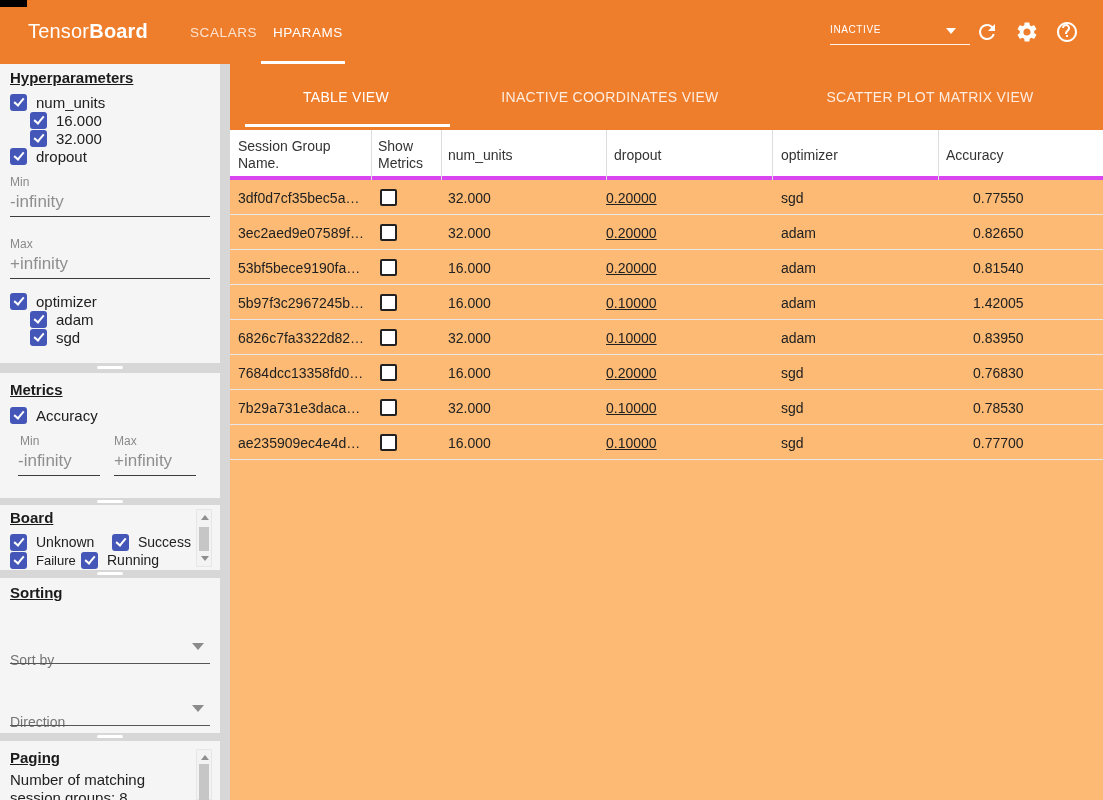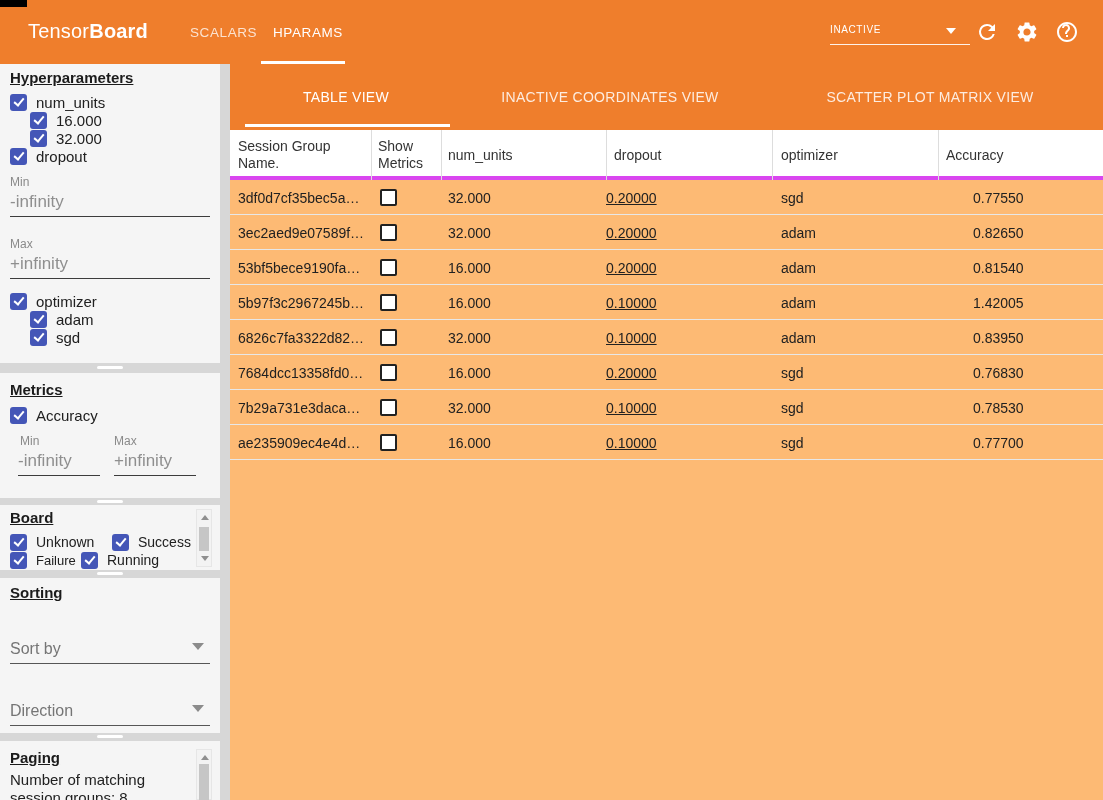--- a/index.html
+++ b/index.html
@@ -32,21 +32,21 @@
   .crow{position:absolute;display:flex;align-items:center;height:18px;font-size:15px;color:#202020;white-space:nowrap;}
   .crow .lbl{margin-left:9px;}
   .cb{display:inline-block;width:17px;height:17px;border-radius:3px;background:#4456b7;position:relative;flex:0 0 auto;}
   .cb::after{content:"";position:absolute;left:5.5px;top:2.5px;width:4px;height:8px;
     border:solid #fff;border-width:0 2.5px 2.5px 0;transform:rotate(40deg);}
   .flabel{position:absolute;font-size:12px;color:#8a8a8a;}
   .fvalue{position:absolute;font-size:17px;color:#8f8f8f;}
   .fline{position:absolute;height:1px;background:#3c3c3c;}
   .handle{position:absolute;left:97px;width:26px;height:3px;background:#fff;border-radius:1.5px;cursor:row-resize;}
   .ddrop{position:absolute;left:10px;width:200px;height:30px;cursor:pointer;}
-  .ddrop .ph{position:absolute;left:0;top:4px;font-size:16px;color:#757575;text-align:right;}
+  .ddrop .ph{position:absolute;left:0;top:16px;font-size:14px;color:#757575;text-align:right;}
   .ddrop .caret{position:absolute;right:6px;top:7px;width:0;height:0;
     border-left:6px solid transparent;border-right:6px solid transparent;border-top:7px solid #8b8b8b;}
   .ddrop .uline{position:absolute;left:0;top:27px;width:200px;height:1px;background:#565656;}
   .sbar{position:absolute;width:16px;background:#f3f3f3;border:1px solid #e6e6e6;box-sizing:border-box;}
   .sbar .arr-up{position:absolute;left:3.5px;top:5px;width:0;height:0;
     border-left:4px solid transparent;border-right:4px solid transparent;border-bottom:5px solid #8f8f8f;}
   .sbar .arr-dn{position:absolute;left:3.5px;bottom:5px;width:0;height:0;
     border-left:4px solid transparent;border-right:4px solid transparent;border-top:5px solid #8f8f8f;}
   .sbar .thumb{position:absolute;left:2px;width:10px;background:#c6c6c6;}
   .ptext{position:absolute;left:10px;top:30px;width:185px;font-size:15px;line-height:18px;color:#212121;}

